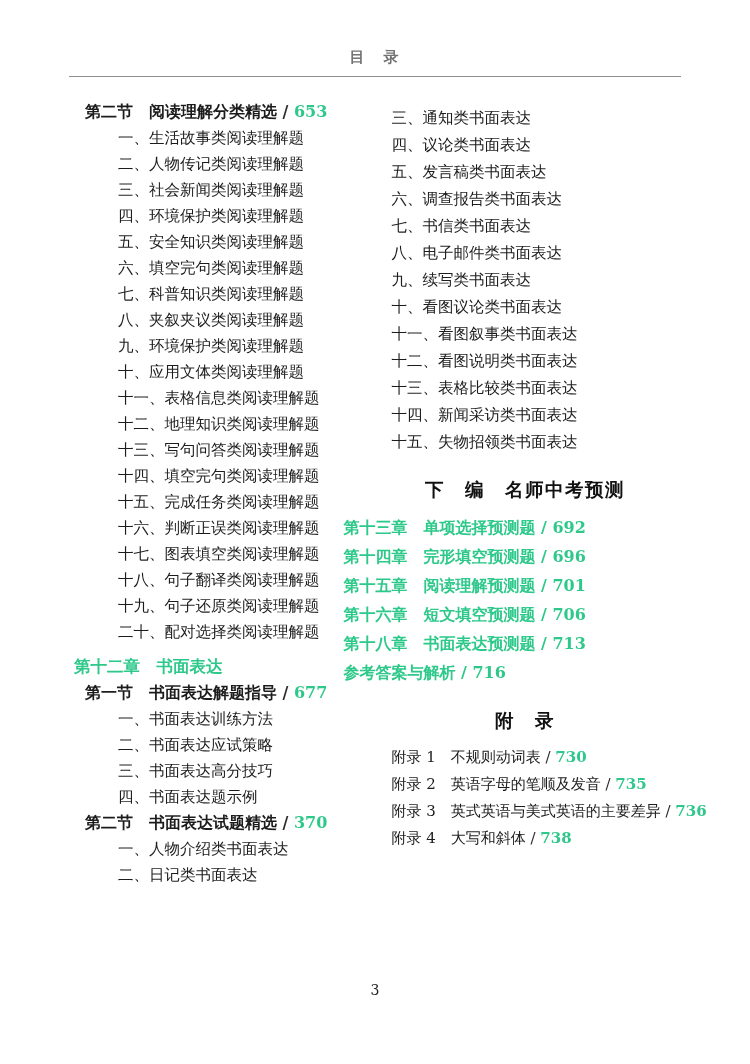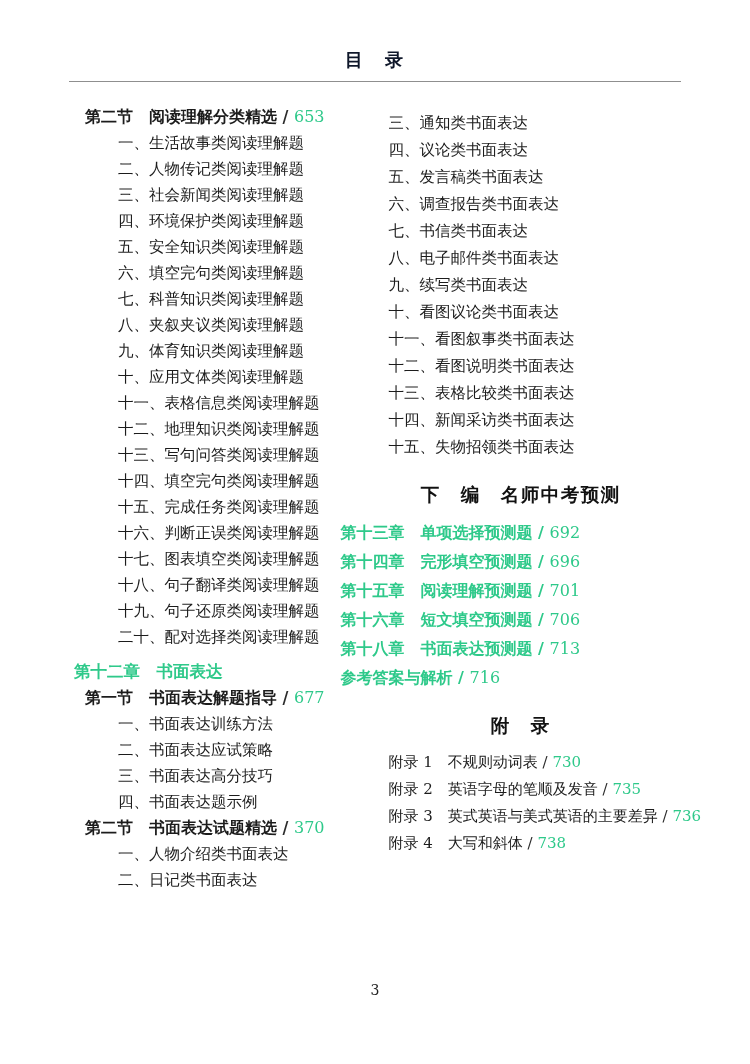--- a/index.html
+++ b/index.html
@@ -7,24 +7,24 @@
     position:relative;
     width:750px; height:1064px;
     background:#ffffff;
     font-family:"DejaVu Serif","Liberation Serif",serif;
     color:#1c1c1c;
     overflow:hidden;
   }
   .header-title {
     padding-top:48px;
     text-align:center;
-    font-size:18px;
+    font-size:15px;
     font-weight:bold;
     letter-spacing:2px;
-    color:#0f172a;
+    color:#737373;
   }
   .rule {
     border:none;
     border-top:1px solid var(--rule,#8f8f8f);
     width:612px;
     margin:9px auto 0 auto;
   }
   .columns {
     display:flex;
     margin:22px 66px 0 70px;
@@ -85,21 +85,21 @@
 
   .line.appendix {
     font-size:15px;
     line-height:27px;
     padding-left:48px;
   }
 
   .sep { color:#2b2b2b; }
   .pg  {
     color:var(--green,#2ec98a);
-    font-weight:normal;
+    font-weight:bold;
     font-family:"DejaVu Serif","Liberation Serif",serif;
   }
 
   .footer-page-number {
     position:absolute;
     top:982px; left:0;
     width:100%;
     text-align:center;
     font-size:14px;
     color:#222;
@@ -115,21 +115,21 @@
     <div class="col-left" id="col-left">
         <div class="line section"><span>第二节　阅读理解分类精选</span><span class="sep"> / </span><span class="pg">653</span></div>
         <div class="line item"><span>一、生活故事类阅读理解题</span></div>
         <div class="line item"><span>二、人物传记类阅读理解题</span></div>
         <div class="line item"><span>三、社会新闻类阅读理解题</span></div>
         <div class="line item"><span>四、环境保护类阅读理解题</span></div>
         <div class="line item"><span>五、安全知识类阅读理解题</span></div>
         <div class="line item"><span>六、填空完句类阅读理解题</span></div>
         <div class="line item"><span>七、科普知识类阅读理解题</span></div>
         <div class="line item"><span>八、夹叙夹议类阅读理解题</span></div>
-        <div class="line item"><span>九、体育知识类阅读理解题</span></div>
+        <div class="line item"><span>九、环境保护类阅读理解题</span></div>
         <div class="line item"><span>十、应用文体类阅读理解题</span></div>
         <div class="line item"><span>十一、表格信息类阅读理解题</span></div>
         <div class="line item"><span>十二、地理知识类阅读理解题</span></div>
         <div class="line item"><span>十三、写句问答类阅读理解题</span></div>
         <div class="line item"><span>十四、填空完句类阅读理解题</span></div>
         <div class="line item"><span>十五、完成任务类阅读理解题</span></div>
         <div class="line item"><span>十六、判断正误类阅读理解题</span></div>
         <div class="line item"><span>十七、图表填空类阅读理解题</span></div>
         <div class="line item"><span>十八、句子翻译类阅读理解题</span></div>
         <div class="line item"><span>十九、句子还原类阅读理解题</span></div>

